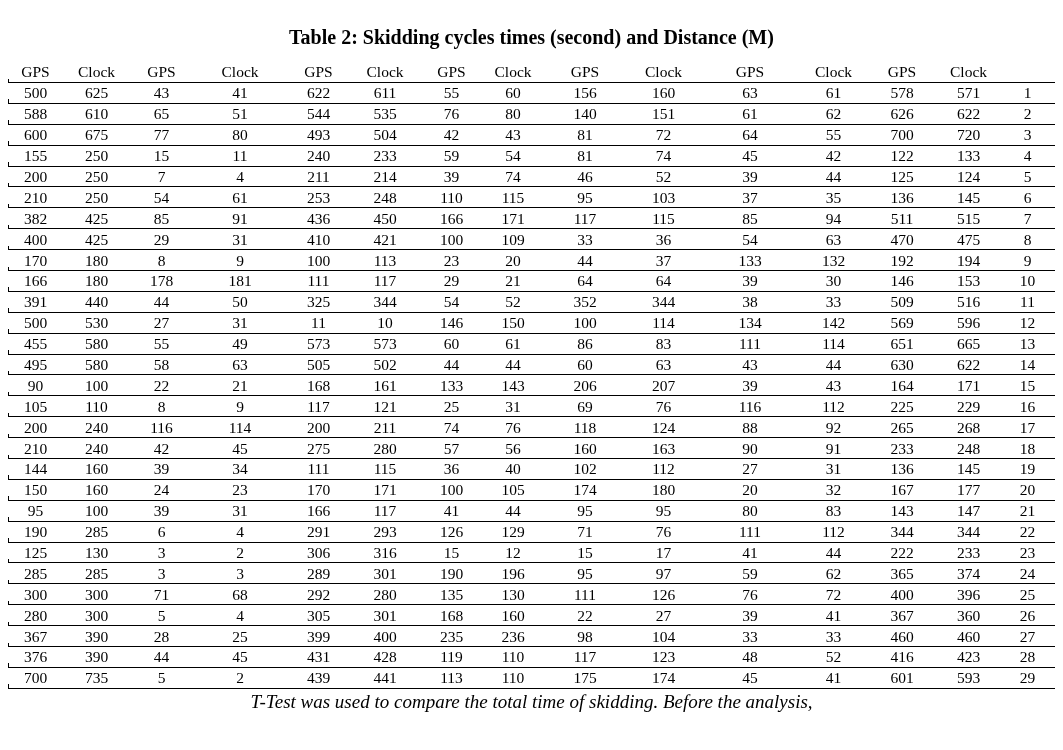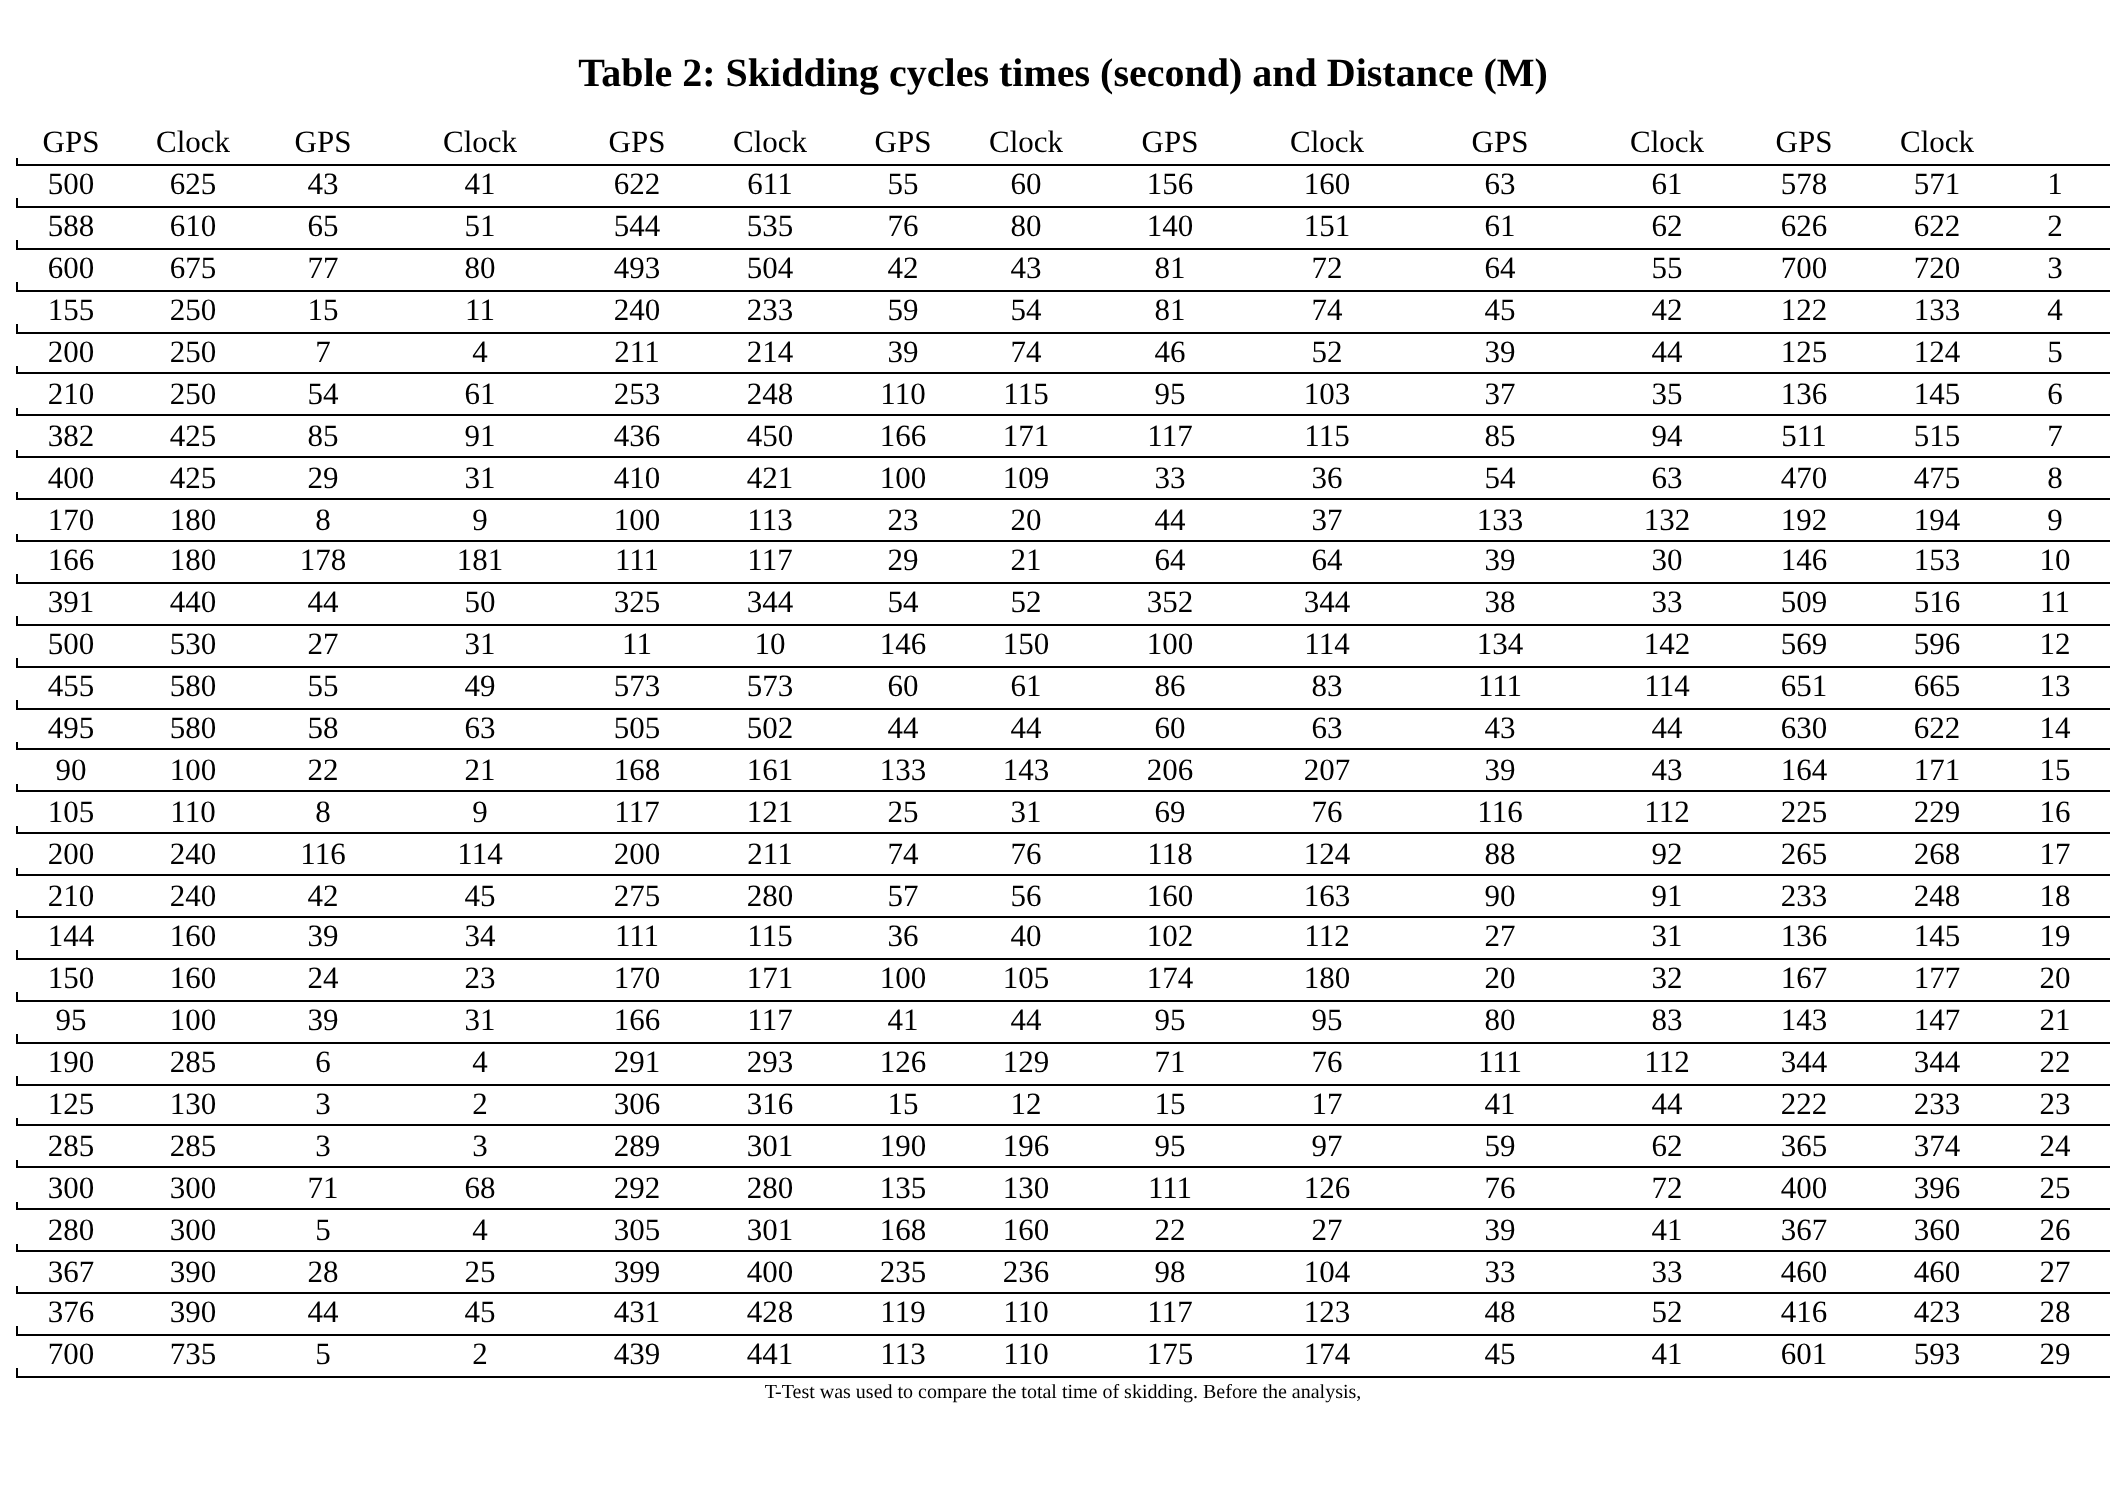--- a/index.html
+++ b/index.html
@@ -73,21 +73,22 @@
     content: "";
     position: absolute;
     left: -0.5px;
     bottom: -3.5px;
     width: 1px;
     height: 7px;
     background: #000;
   }
   .footer {
     text-align: center;
-    font-size: 10px;
+    font-style: italic;
+    font-size: 19px;
     margin-top: 2px;
   }
 </style>
 </head>
 <body>
 
 <div class="page">
   <div class="title">Table 2: Skidding cycles times (second) and Distance (M)</div>
 
   <table class="data-table">

